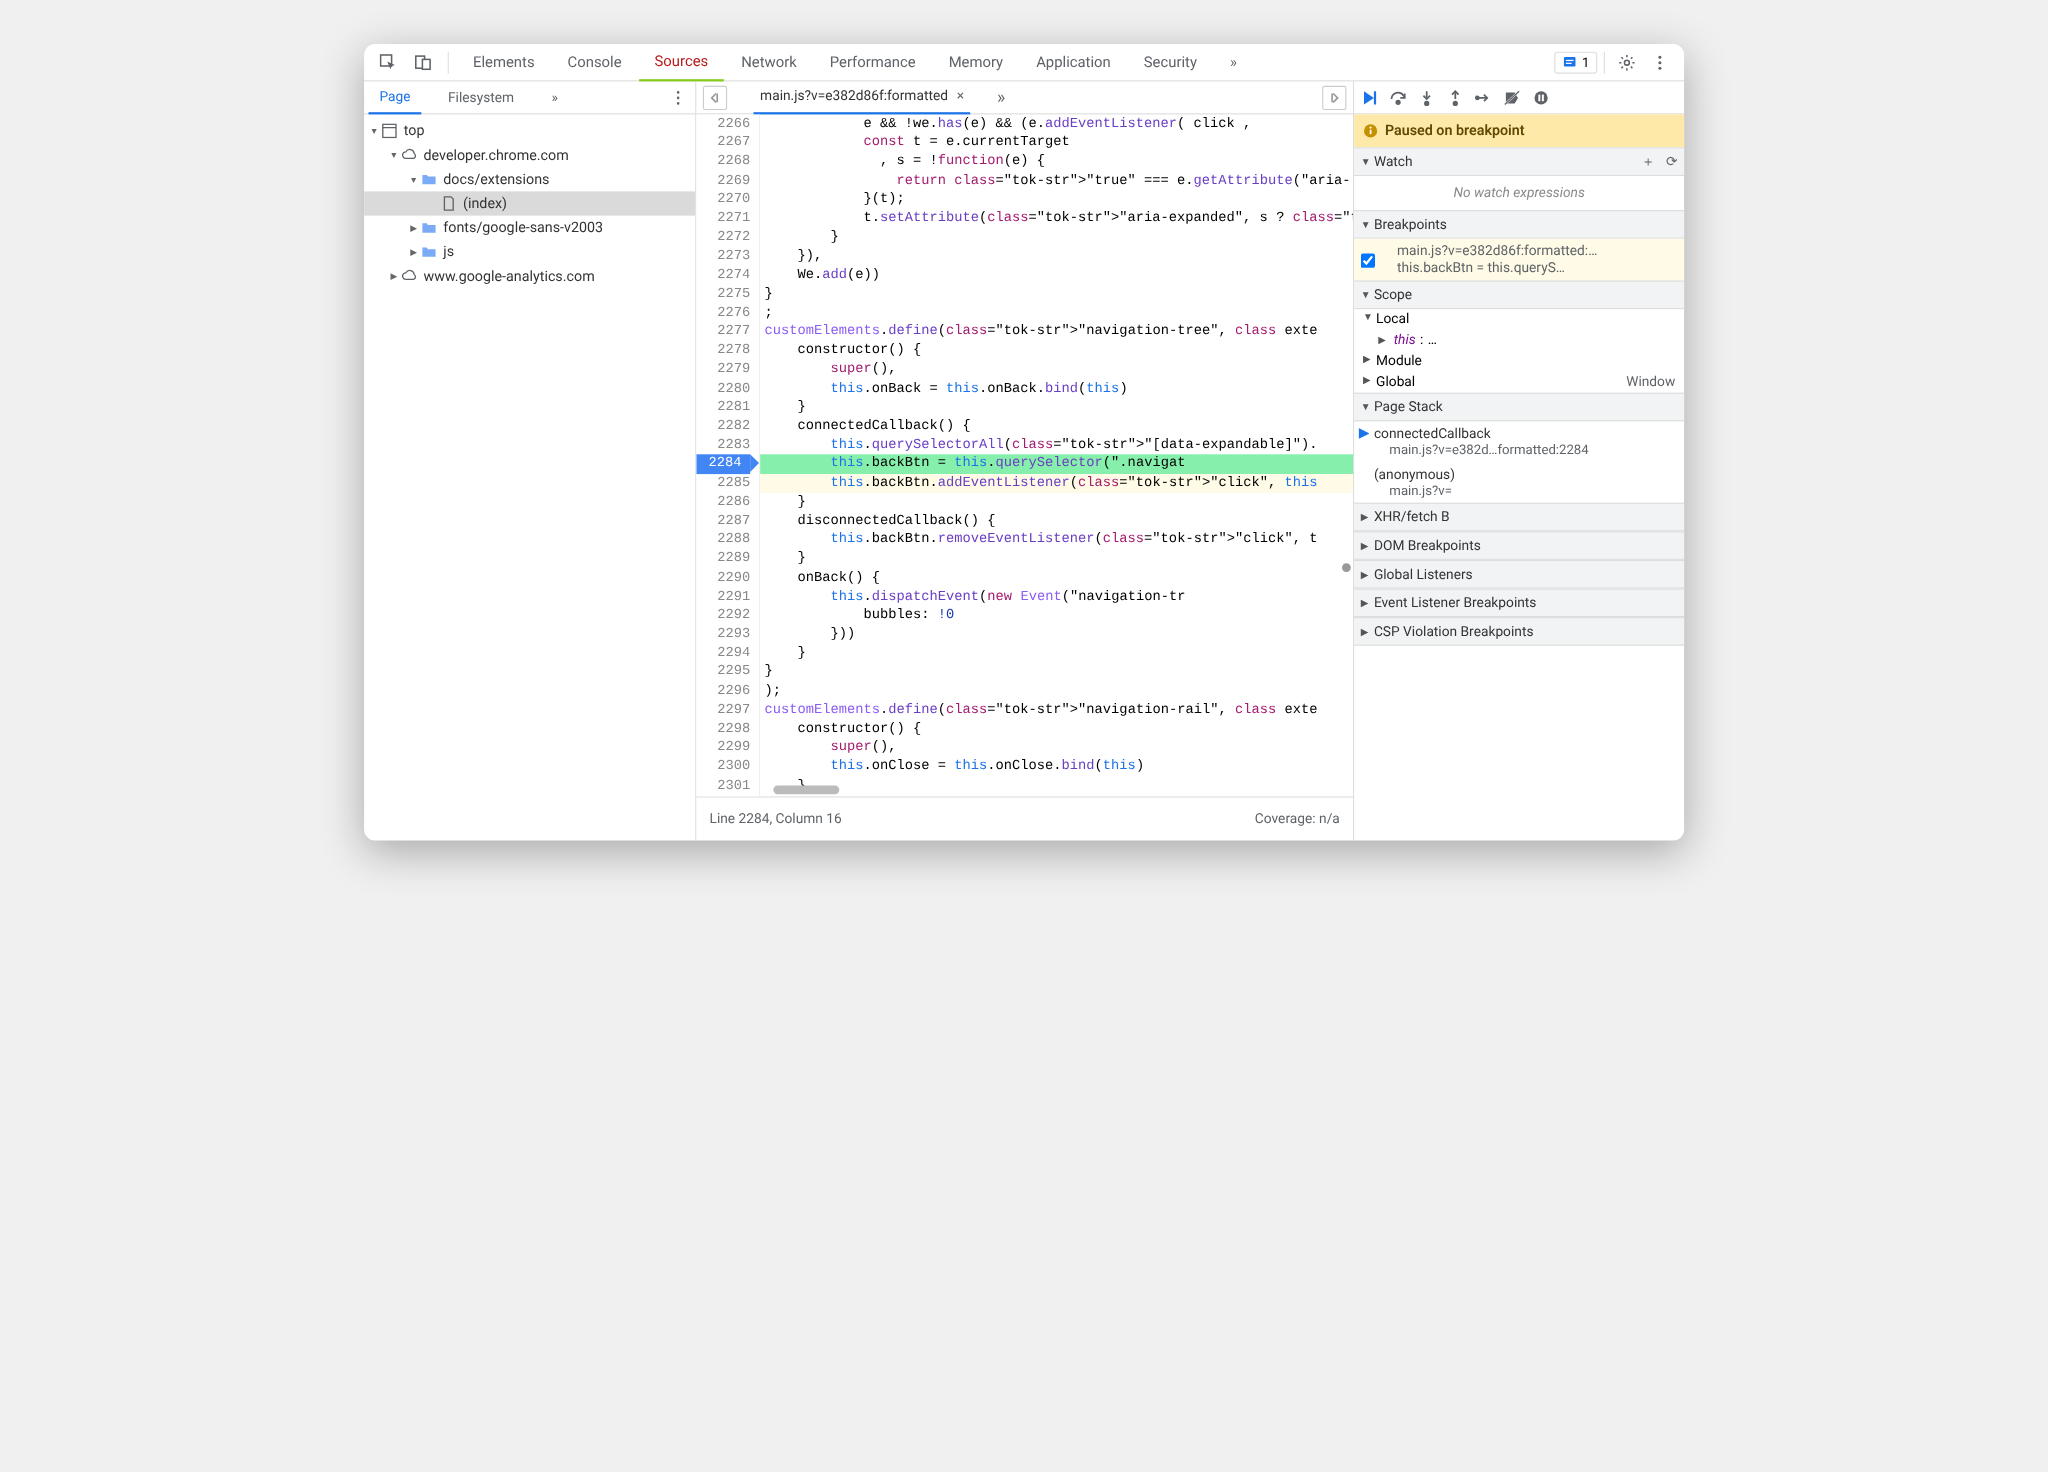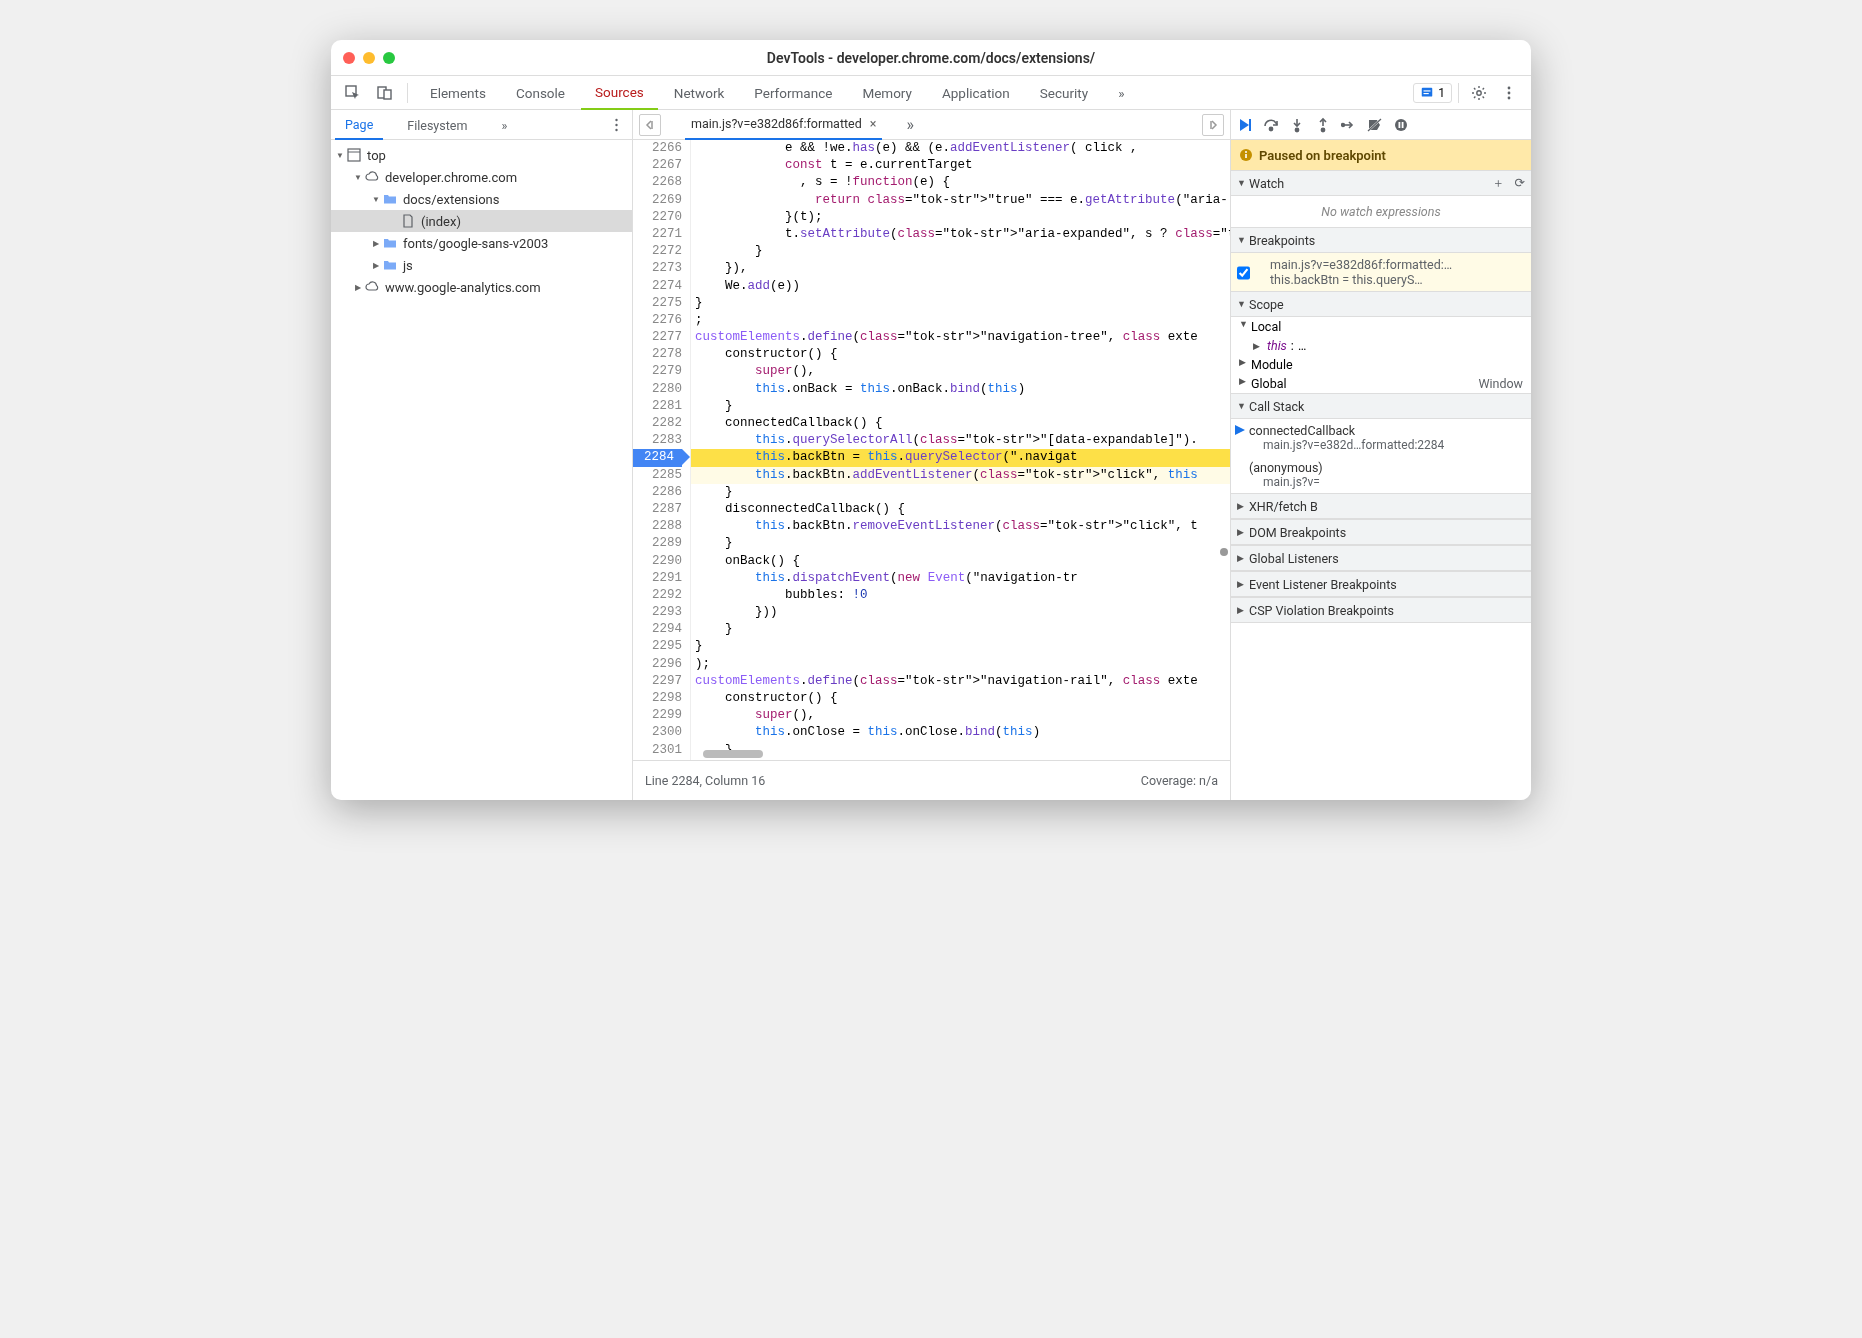--- a/index.html
+++ b/index.html
@@ -190,21 +190,21 @@
 .gutter .ln.bp::after {
   content: "";
   position: absolute;
   right: -8px; top: 0;
   border-top: 8.6px solid transparent;
   border-bottom: 8.6px solid transparent;
   border-left: 8px solid #4285f4;
 }
 .code-lines { flex: 1; overflow: hidden; }
 .code-lines .cl { height: 17.2px; white-space: pre; padding-left: 4px; }
-.cl-hl { background: #fde047; }
+.cl-hl { background: #86efac; }
 .cl-hl2 { background: #fffbe6; }
 .tok-kw { color: #a31b6e; }
 .tok-prop { color: #6a3ec4; }
 .tok-num { color: #1836b0; }
 .tok-builtin { color: #8b5cf6; }
 .tok-this { color: #1a73e8; }
 .scroll-thumb {
   position: absolute;
   bottom: 2px; left: 70px;
   width: 60px; height: 8px;
@@ -324,28 +324,20 @@
   cursor: pointer;
   white-space: nowrap;
 }
 .ctx-item.hover { background: #1a73e8; color: #fff; }
 </style>
 </head>
 <body>
 
 <div class="window">
 
-  <div class="titlebar">
-    <div class="traffic-lights">
-      <span class="tl-red"></span>
-      <span class="tl-yellow"></span>
-      <span class="tl-green"></span>
-    </div>
-    <div class="title">DevTools - developer.chrome.com/docs/extensions/</div>
-  </div>
 
   <div class="toolbar">
     <div class="toolbar-icon">
       <svg width="16" height="16" viewBox="0 0 16 16">
           <rect x="1" y="1" width="10" height="10" fill="none" stroke="#5f6368" stroke-width="1.4"></rect>
           <path d="M7 7 L14 10 L11 11 L10 14 Z" fill="#5f6368"></path>
         </svg>
     </div>
     <div class="toolbar-icon">
       <svg width="16" height="16" viewBox="0 0 16 16">
@@ -687,21 +679,21 @@
           </div>
         <div class="scope-row" style="padding-left:8px">
           <span class="arrow" style="width:12px;font-size:9px;color:#555">▶</span>
           <span class="label">Global</span>
           <span class="val">Window</span>
         </div>
       </div>
 
       <div class="pane-header">
         <span class="arrow">▼</span>
-        <span>Call Stack</span>
+        <span>Page Stack</span>
       </div>
       <div class="pane-body">
         <div class="callstack-item current">
           <div class="callstack-fn">connectedCallback</div>
           <div class="callstack-loc">main.js?v=e382d…formatted:2284</div>
         </div>
         <div class="callstack-item">
           <div class="callstack-fn">(anonymous)</div>
           <div class="callstack-loc">main.js?v=</div>
         </div>

